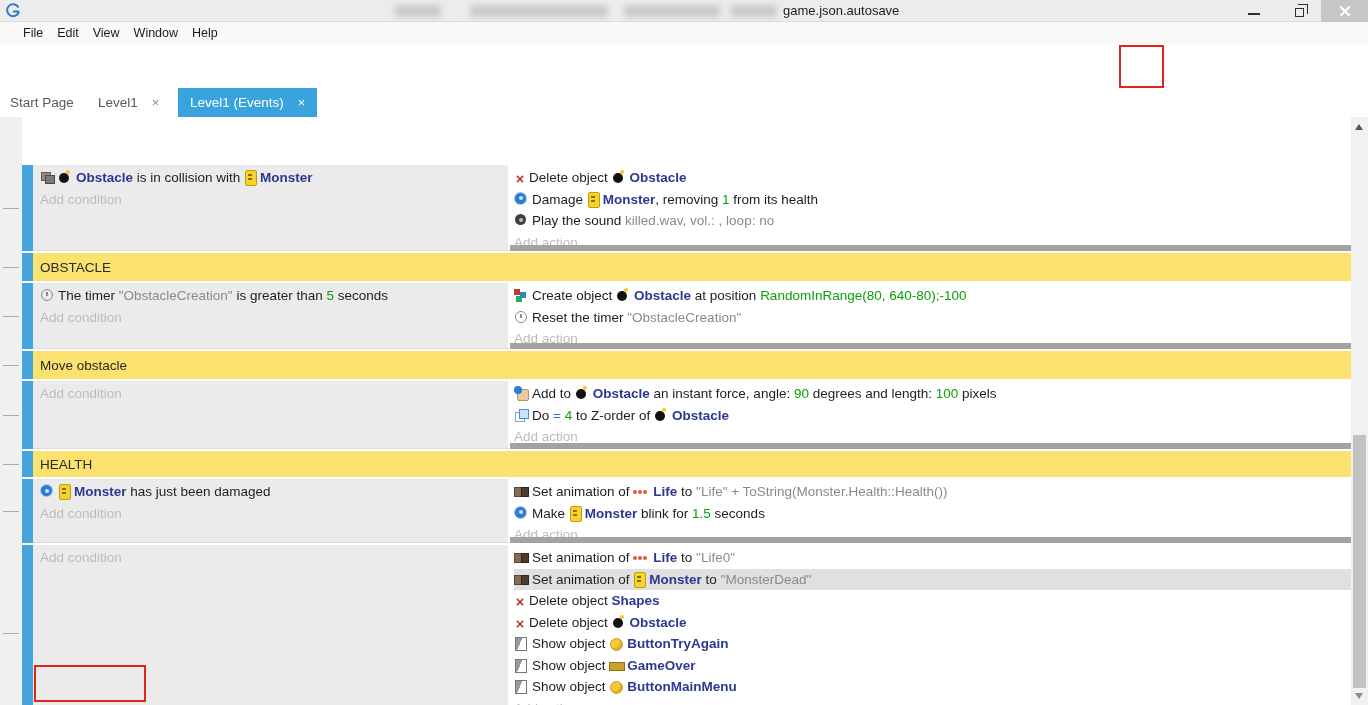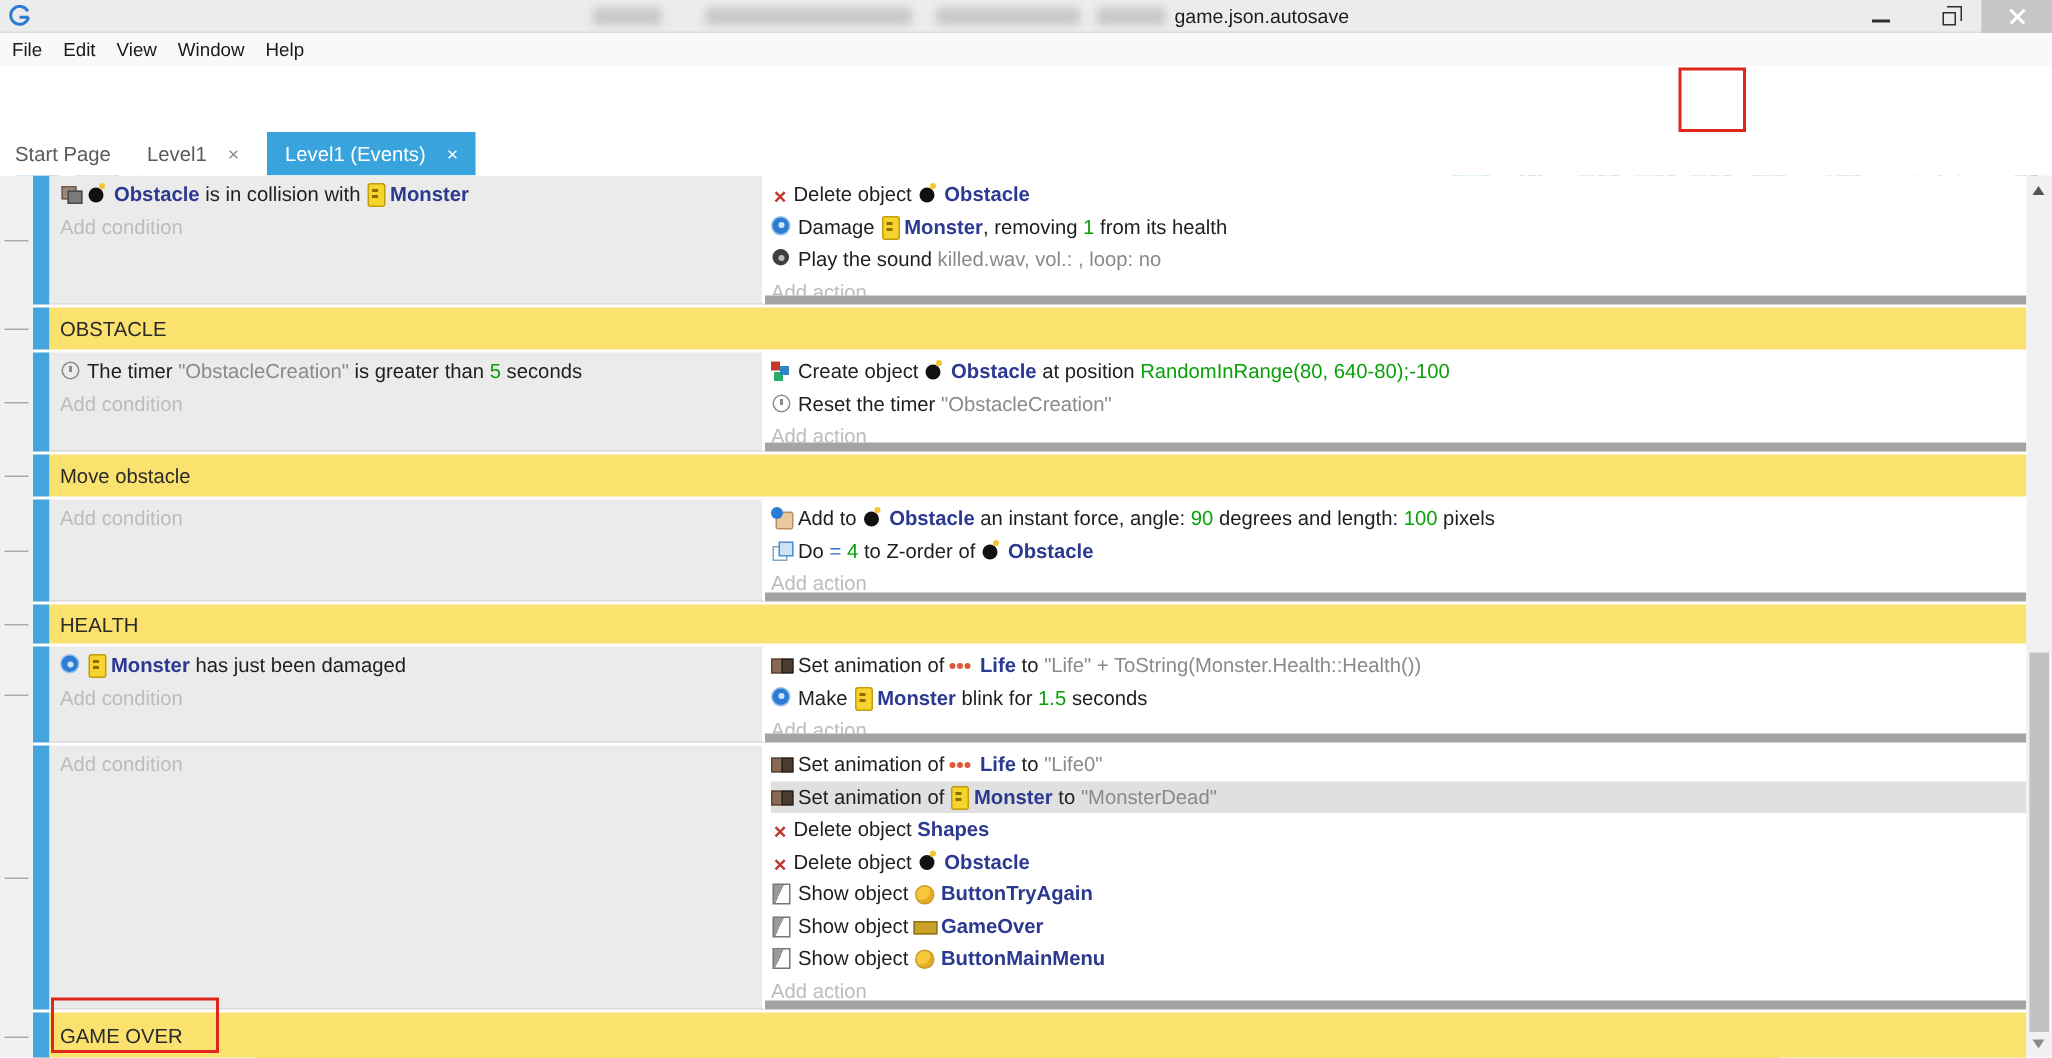--- a/index.html
+++ b/index.html
@@ -11,21 +11,21 @@
   .redact{position:absolute;top:5px;height:12px;background:#c9c9c9;filter:blur(3px);border-radius:3px}
   .title-text{position:absolute;left:783px;top:3px;font-size:13px;color:#1c1c1c;white-space:nowrap}
   .btn-min{position:absolute;left:1248px;top:13px;width:12px;height:2px;background:#2e2e2e}
   .btn-restore{position:absolute;left:1295px;top:8px;width:9px;height:9px;border:1.3px solid #2e2e2e;background:#ececec}
   .btn-restore::before{content:'';position:absolute;left:1.7px;top:-4.6px;width:9px;height:9px;border:1.3px solid #2e2e2e;border-left:none;border-bottom:none}
   .btn-close{position:absolute;left:1321px;top:0;width:47px;height:22px;background:#c6c6c6}
   .btn-close::before,.btn-close::after{content:'';position:absolute;left:50%;top:50%;width:13px;height:1.7px;background:#fff}
   .btn-close::before{transform:translate(-50%,-50%) rotate(45deg)}
   .btn-close::after{transform:translate(-50%,-50%) rotate(-45deg)}
   
-  .menubar{position:absolute;left:0;top:22px;width:1368px;height:22px;background:#f9f9f9;display:flex;align-items:center;padding-left:8px;font-size:12.5px;color:#1a1a1a}
+  .menubar{position:absolute;left:0;top:22px;width:1368px;height:22px;background:#f9f9f9;display:flex;align-items:center;padding-left:23px;font-size:12.5px;color:#1a1a1a}
   .menu-item{margin-right:14px;cursor:default}
   
   .toolbar{position:absolute;left:0;top:44px;width:1368px;height:44px;background:#fff}
   .tbi{position:absolute;top:51px;width:30px;height:30px}
   .tbi-big{position:absolute;top:49px;width:34px;height:34px}
   .tbsep{position:absolute;top:52px;width:1px;height:27px;background:#d5d5d5}
   
   .tabbar{position:absolute;left:0;top:88px;width:1368px;height:29px;background:#fff}
   .tab{position:absolute;top:0;height:29px;display:flex;align-items:center;font-size:13.5px;color:#5a5a5a;white-space:nowrap}
   .tab-active{background:#38a3dc;color:#fff;padding:0 12px}
@@ -229,21 +229,21 @@
   </span>
   <span class="tab tab-active" style="left:178px">
     <span>Level1 (Events)</span>
     <span class="tabx">×</span>
   </span>
 </div>
 
 <div class="events">
   <div class="gutter"></div>
   <div class="blocks">
-      <div class="blk ev" style="height: 86px;">
+      <div class="blk ev" style="height: 86px; margin-top: 48px;">
         <div class="evbar"></div>
         <div class="cond">
           <div class="ln"><span class="ic ic-collision"></span><span class="ic ic-bomb"></span><span class="sg-obj">Obstacle</span><span class="sg-pl"> is in collision with </span><span class="ic ic-monster"></span><span class="sg-obj">Monster</span></div>
           <div class="ln"><span class="sg-ph">Add condition</span></div>
         </div>
         <div class="acts">
           <div class="ln"><span class="ic ic-delete">×</span><span class="sg-pl">Delete object </span><span class="ic ic-bomb"></span><span class="sg-obj">Obstacle</span></div>
           <div class="ln"><span class="ic ic-damage"></span><span class="sg-pl">Damage </span><span class="ic ic-monster"></span><span class="sg-obj">Monster</span><span class="sg-pl">, removing </span><span class="sg-param">1</span><span class="sg-pl"> from its health</span></div>
           <div class="ln"><span class="ic ic-sound"></span><span class="sg-pl">Play the sound </span><span class="sg-str">killed.wav, vol.: , loop: no</span></div>
           <div class="ln"><span class="sg-ph">Add action</span></div>

